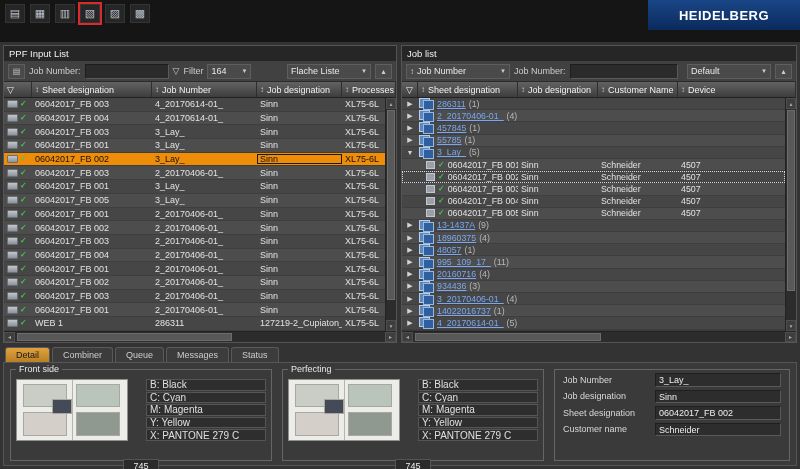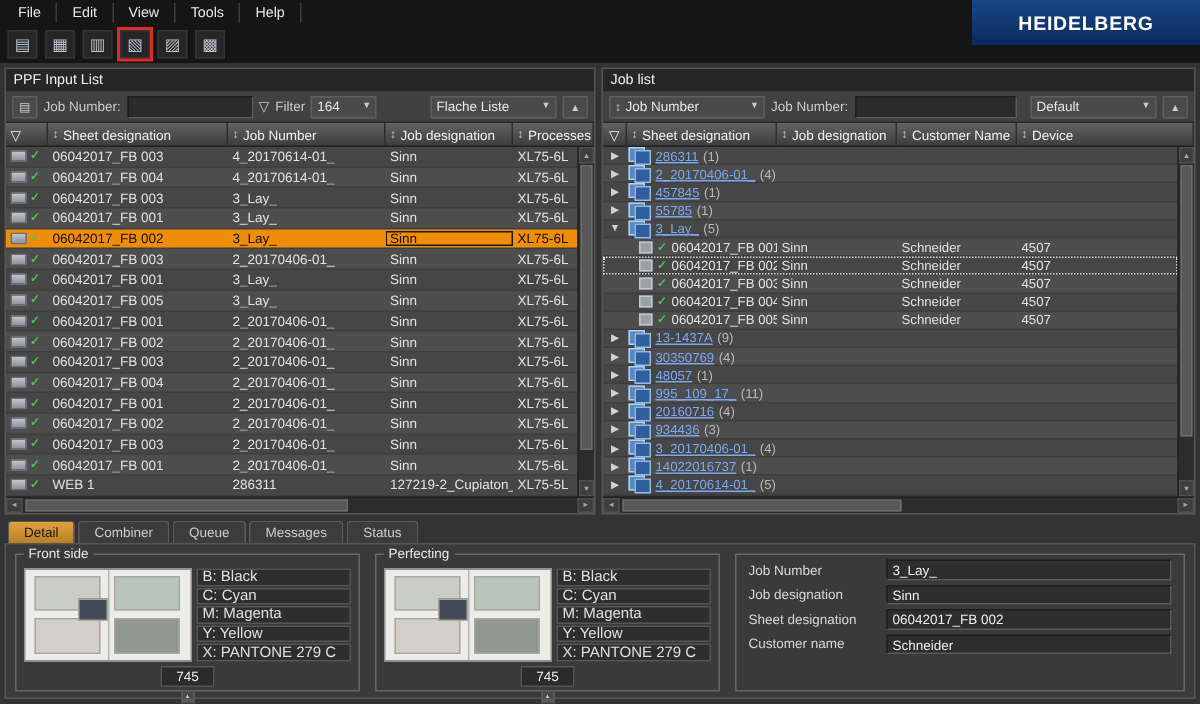--- a/index.html
+++ b/index.html
@@ -95,21 +95,21 @@
   .sb-thumb-h { position: absolute; top: 1px; bottom: 1px; left: 2px; background: #585858; border: 1px solid #6c6c6c; }
   
   .bottom { height: 124px; padding: 0 3px 3px; }
   .tabs { display: flex; gap: 2px; height: 17px; align-items: flex-end; padding-left: 2px; }
   .tab { padding: 2px 10px; background: #3c3c3c; border: 1px solid #5a5a5a; border-bottom: none;
          color: #ccc; font-size: 9px; border-radius: 3px 3px 0 0; }
   .tab.active { background: linear-gradient(#e0a23e, #b87f24); color: #161616; }
   .bottom-content { height: 104px; background: #3a3a3a; border: 1px solid #555; display: flex; gap: 10px; padding: 6px 6px 4px; }
   .group { border: 1px solid #666; position: relative; padding: 9px 5px 4px; }
   .group-label { position: absolute; top: -6px; left: 5px; background: #3a3a3a; padding: 0 3px; font-size: 9px; color: #e8e8e8; }
-  .front-group { width: 230px; display: grid; grid-template-columns: 112px 1fr; grid-template-rows: 1fr 16px; gap: 3px; }
+  .front-group { width: 262px; display: grid; grid-template-columns: 112px 1fr; grid-template-rows: 1fr 16px; gap: 18px; }
   .thumb { width: 112px; height: 100%; background: #ecece8; border: 1px solid #909090; position: relative; overflow: hidden; }
   .thumb::before { content: ""; position: absolute; left: 50%; top: 0; bottom: 0; width: 1px; background: #b5b5ad; }
   .pv { position: absolute; border: 1px solid #a8a8a0; }
   .pv.a { left: 5%; top: 7%;  width: 40%; height: 38%; background: #c9cdc5; }
   .pv.b { left: 54%; top: 7%;  width: 40%; height: 38%; background: #b9c4bb; }
   .pv.c { left: 5%; top: 53%; width: 40%; height: 40%; background: #d4cfc8; }
   .pv.d { left: 54%; top: 53%; width: 40%; height: 40%; background: #8f998f; }
   .pv.e { left: 32%; top: 32%; width: 18%; height: 24%; background: #454a58; }
   .colors { display: flex; flex-direction: column; gap: 1px; min-width: 0; }
   .color-row { height: 11.6px; background: #2e2e2e; border: 1px solid #555; font-size: 10px; color: #e0e0e0;
@@ -127,27 +127,20 @@
   .field-row { display: flex; align-items: center; margin-bottom: 3px; }
   .field-label { width: 92px; font-size: 9px; color: #d8d8d8; flex: none; }
   .field-value { width: 205px; height: 13.5px; background: #2d2d2d; border: 1px solid #1f1f1f;
                  border-bottom-color: #5a5a5a; border-right-color: #5a5a5a; color: #eee; font-size: 9px;
                  padding: 0 3px; line-height: 12px; overflow: hidden; white-space: nowrap; }
 </style>
 </head>
 <body>
 
 <div class="topbar">
-  <div class="menubar">
-      <div class="menu-item">File</div>
-      <div class="menu-item">Edit</div>
-      <div class="menu-item">View</div>
-      <div class="menu-item">Tools</div>
-      <div class="menu-item">Help</div>
-    </div>
   <div class="toolbar">
       <div class="tool-btn">▤</div>
       <div class="tool-btn">▦</div>
       <div class="tool-btn">▥</div>
       <div class="tool-btn hl">▧</div>
       <div class="tool-btn">▨</div>
       <div class="tool-btn">▩</div>
     </div>
   <div class="brand">HEIDELBERG</div>
 </div>
@@ -507,21 +500,21 @@
             </div>
             <div class="row grp">
               <span class="tree-arrow">▶</span>
               <span class="job-icon"></span>
               <span class="link">13-1437A</span>
               <span class="count">(9)</span>
             </div>
             <div class="row grp">
               <span class="tree-arrow">▶</span>
               <span class="job-icon"></span>
-              <span class="link">30350769</span>
+              <span class="link">18960375</span>
               <span class="count">(4)</span>
             </div>
             <div class="row grp">
               <span class="tree-arrow">▶</span>
               <span class="job-icon"></span>
               <span class="link">48057</span>
               <span class="count">(1)</span>
             </div>
             <div class="row grp">
               <span class="tree-arrow">▶</span>

